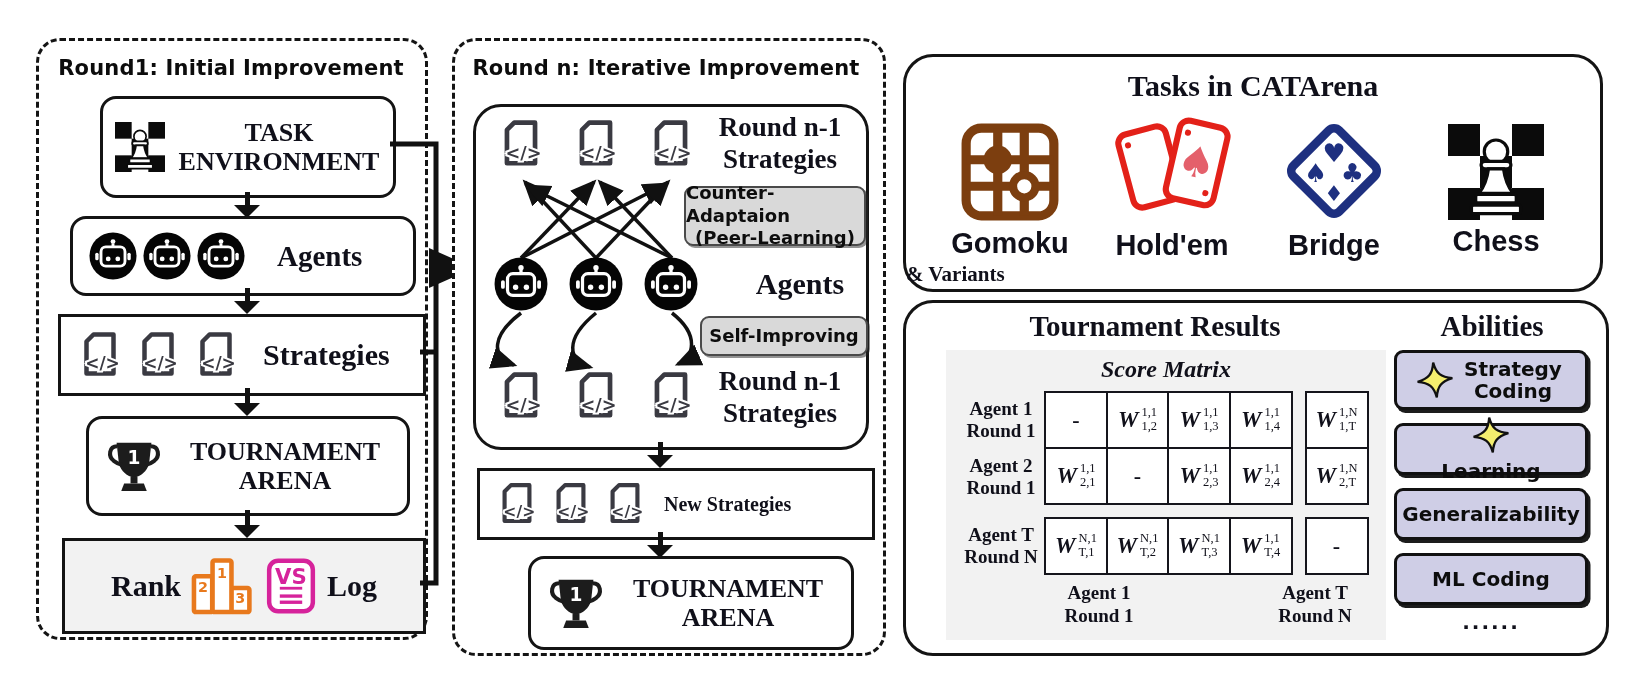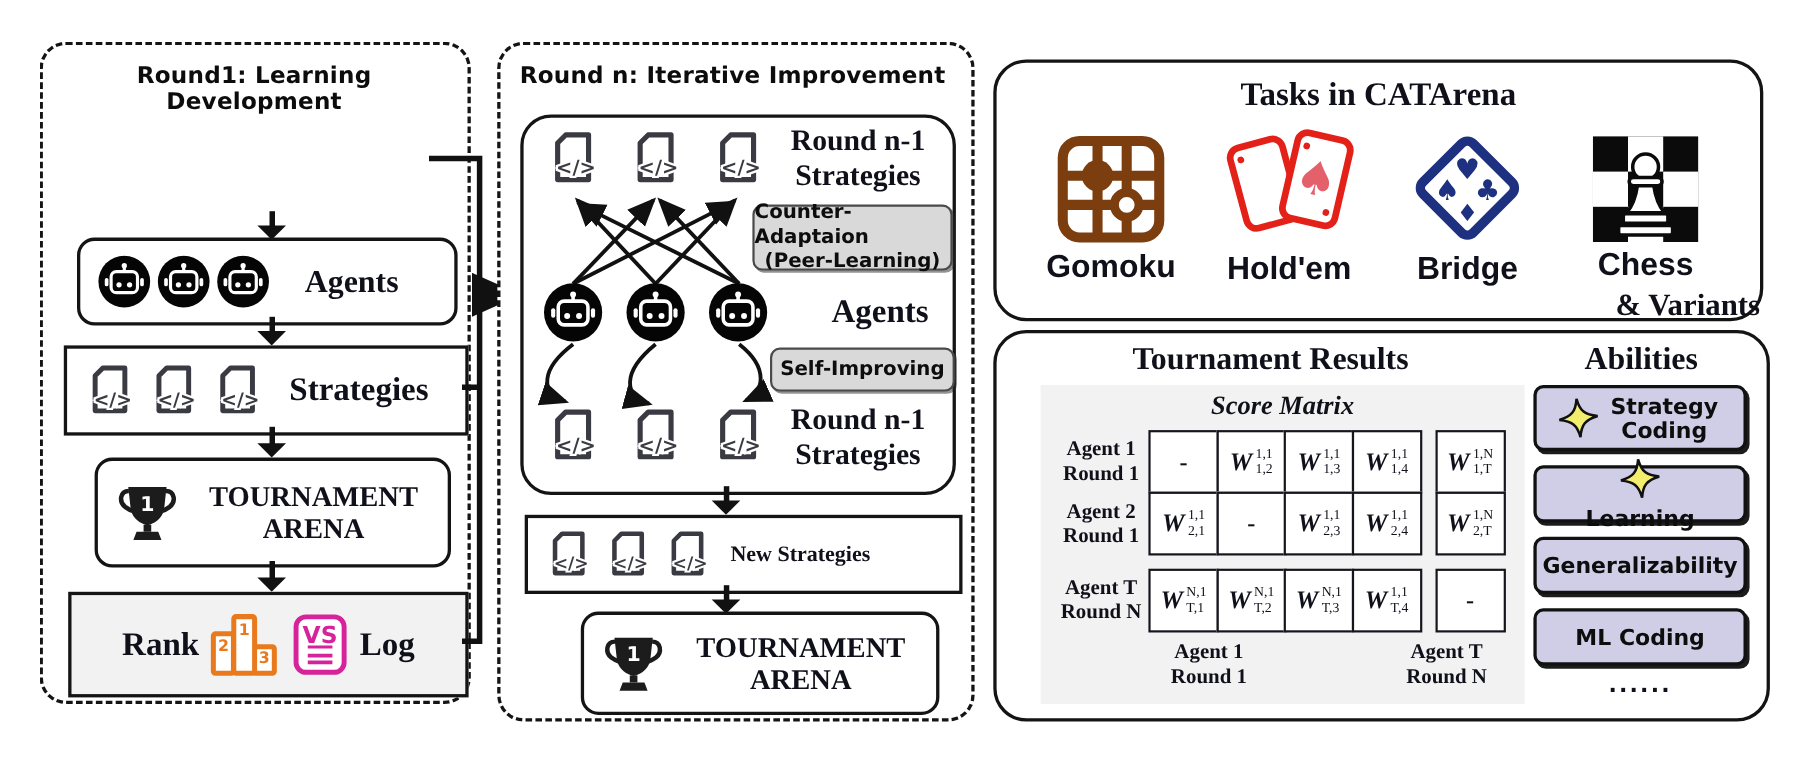--- a/index.html
+++ b/index.html
@@ -53,21 +53,21 @@
   .tp-title{text-align:center;font-family:"Liberation Serif","DejaVu Serif",serif;
             font-weight:bold;font-size:30px;margin-top:12px}
   #tasks-row{display:flex;justify-content:center;gap:10px;margin-top:8px}
   .task-col{width:152px;display:flex;flex-direction:column;align-items:center}
   .task-icon{display:inline-flex;align-self:center}
   .task-col:nth-child(1) .task-icon{width:102px;height:102px;margin-top:10px}
   .task-col:nth-child(2) .task-icon{width:128px;height:114px}
   .task-col:nth-child(3) .task-icon{width:108px;height:108px;margin-top:6px}
   .task-col:nth-child(4) .task-icon{width:96px;height:98px;margin-top:12px}
   .task-label{font-family:Liberation Sans, sans-serif;font-weight:bold;font-size:29px;margin-top:4px}
-  .variants{text-align:right;font-family:"Liberation Serif","DejaVu Serif",serif;font-weight:bold;font-size:28px;margin-top:0px}
+  .variants{text-align:left;font-family:"Liberation Serif","DejaVu Serif",serif;font-weight:bold;font-size:21px;margin-top:0px}
   .heading{position:absolute;text-align:center;font-family:"Liberation Serif","DejaVu Serif",serif;
            font-weight:bold;font-size:29px}
   #matrix{position:absolute;left:946px;top:350px;width:440px;height:290px;background:#f2f2f2;padding-top:6px;box-sizing:border-box}
   #sm-title{text-align:center;font-family:"Liberation Serif","DejaVu Serif",serif;
             font-weight:bold;font-style:italic;font-size:24px}
   #sm-rows{margin:8px 0 0 12px}
   .mrow{display:flex}
   .mrow.collapse-top .mcell{margin-top:-2.5px}
   .mrow.gap-top{margin-top:12px}
   .mlabel{width:86px;display:flex;flex-direction:column;justify-content:center;align-items:center;
@@ -96,22 +96,44 @@
   #ellipsis{position:absolute;left:1394px;top:610px;width:194px;text-align:center;
             font-family:"DejaVu Sans",sans-serif;font-weight:bold;font-size:20px;letter-spacing:2px}
   .blabel{font-family:"Liberation Serif","DejaVu Serif",serif;font-weight:bold;color:#10101a}
 </style>
 </head>
 <body>
 
 <div id="canvas">
 
   <div class="panel dashed" style="left:36px;top:38px;width:386px;height:596px"></div>
-  <div class="ptitle" style="left:48px;top:56px;width:366px">Round1: Learning Development</div>
-
+  <div class="ptitle" style="left:48px;top:56px;width:366px">Round1: Initial Improvement</div>
+
+  <div class="box rounded" id="te-box" style="left:100px;top:96px;width:290px;height:96px">
+    <span class="icon">
+        <svg viewBox="0 0 90 90">
+          <rect width="90" height="90" fill="#0b0b0b"></rect>
+          <rect x="30" width="30" height="30" fill="#fff"></rect>
+          <rect y="30" width="30" height="30" fill="#fff"></rect>
+          <rect x="60" y="30" width="30" height="30" fill="#fff"></rect>
+          <rect x="30" y="60" width="30" height="30" fill="#fff"></rect>
+          <g fill="#fff" stroke="#0b0b0b" stroke-width="3">
+            <circle cx="45" cy="26" r="11"></circle>
+            <rect x="31" y="35" width="28" height="7" rx="3.5"></rect>
+            <path d="M38 42 h14 c1.5 11 5 18 9 23 h-32 c4 -5 7.5 -12 9 -23 z"></path>
+            <rect x="26" y="66" width="38" height="8" rx="2"></rect>
+            <rect x="22" y="76" width="46" height="8" rx="2"></rect>
+          </g>
+        </svg>
+      </span>
+    <div class="stack serif">
+      <span>TASK</span>
+      <span>ENVIRONMENT</span>
+    </div>
+  </div>
 
   <div class="varrow" style="left:234px;top:192px;height:26px"></div>
 
   <div class="box rounded" id="agents-box" style="left:70px;top:216px;width:340px;height:74px">
     <span class="icon-row">
         <span class="icon">
           <svg viewBox="0 0 100 100">
             <circle cx="50" cy="50" r="49" fill="#050505"></circle>
             <circle cx="50" cy="20" r="5" fill="#fff"></circle>
             <rect x="47" y="24" width="6" height="7" fill="#fff"></rect>

